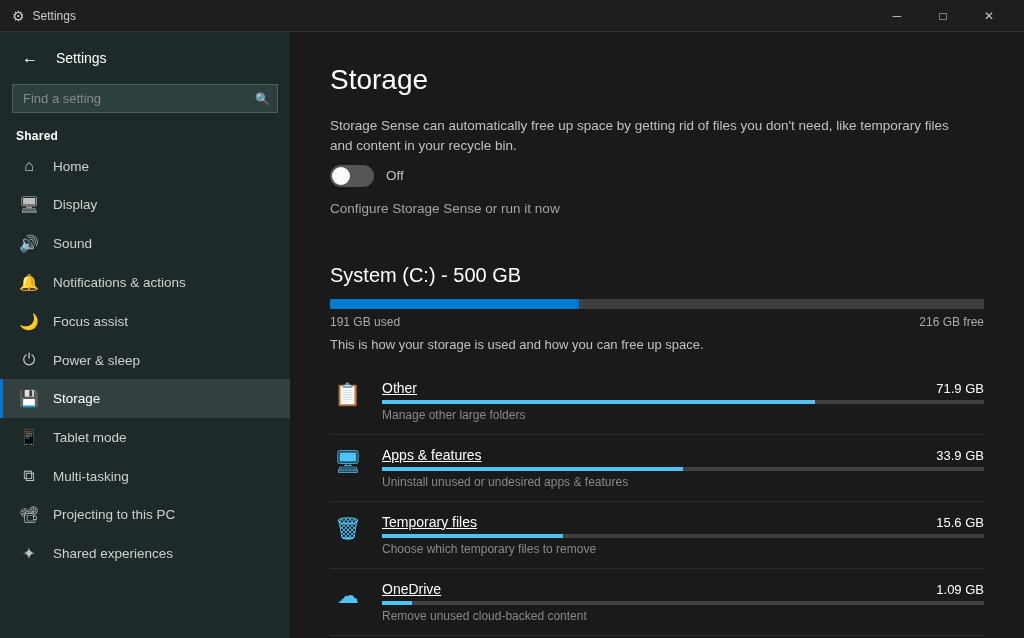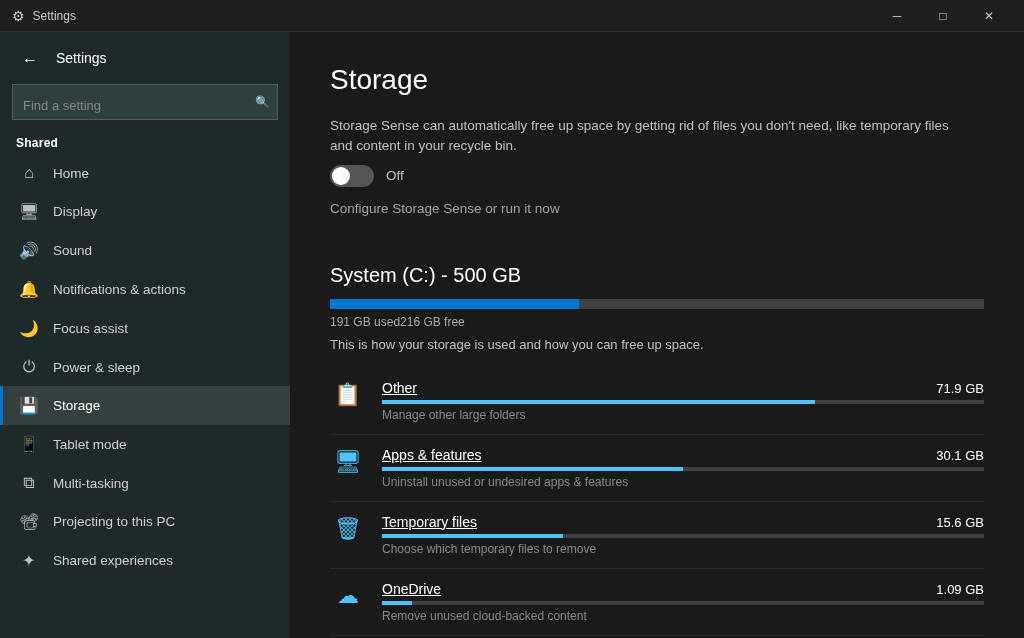--- a/index.html
+++ b/index.html
@@ -93,21 +93,21 @@
     }
     .search-box {
       margin: 0 12px 8px 12px;
       position: relative;
     }
     .search-input {
       width: 100%;
       background: #2d3f3f;
       border: 1px solid #4a6060;
       color: #fff;
-      padding: 13px 30px 6px 10px;
+      padding: 6px 30px 6px 10px;
       font-size: 13px;
       outline: none;
     }
     .search-input::placeholder { color: #888; }
     .search-icon-wrap {
       position: absolute;
       right: 8px;
       top: 50%;
       transform: translateY(-50%);
       color: #aaa;
@@ -218,20 +218,21 @@
       background: #404040;
       border-radius: 0;
     }
     .storage-bar-fill {
       height: 10px;
       background: #0078d4;
       border-radius: 0;
     }
     .storage-bar-labels {
       display: flex;
+      justify-content: space-between;
       font-size: 12px;
       color: #aaa;
       margin-bottom: 8px;
     }
     .storage-info-text {
       font-size: 13px;
       color: #c0c0c0;
       margin-bottom: 16px;
     }
     .storage-category {
@@ -392,21 +393,21 @@
         <div class="cat-bar-fill" style="width:72%; background:#4fc3f7;"></div>
       </div>
       <div class="cat-desc">Manage other large folders</div>
     </div>
   </div>
         <div class="storage-category">
     <div class="cat-icon">🖥</div>
     <div class="cat-content">
       <div class="cat-header">
         <span class="cat-name">Apps &amp; features</span>
-        <span class="cat-size">30.1 GB</span>
+        <span class="cat-size">33.9 GB</span>
       </div>
       <div class="cat-bar-bg">
         <div class="cat-bar-fill" style="width:50%; background:#4fc3f7;"></div>
       </div>
       <div class="cat-desc">Uninstall unused or undesired apps &amp; features</div>
     </div>
   </div>
         <div class="storage-category">
     <div class="cat-icon">🗑</div>
     <div class="cat-content">

